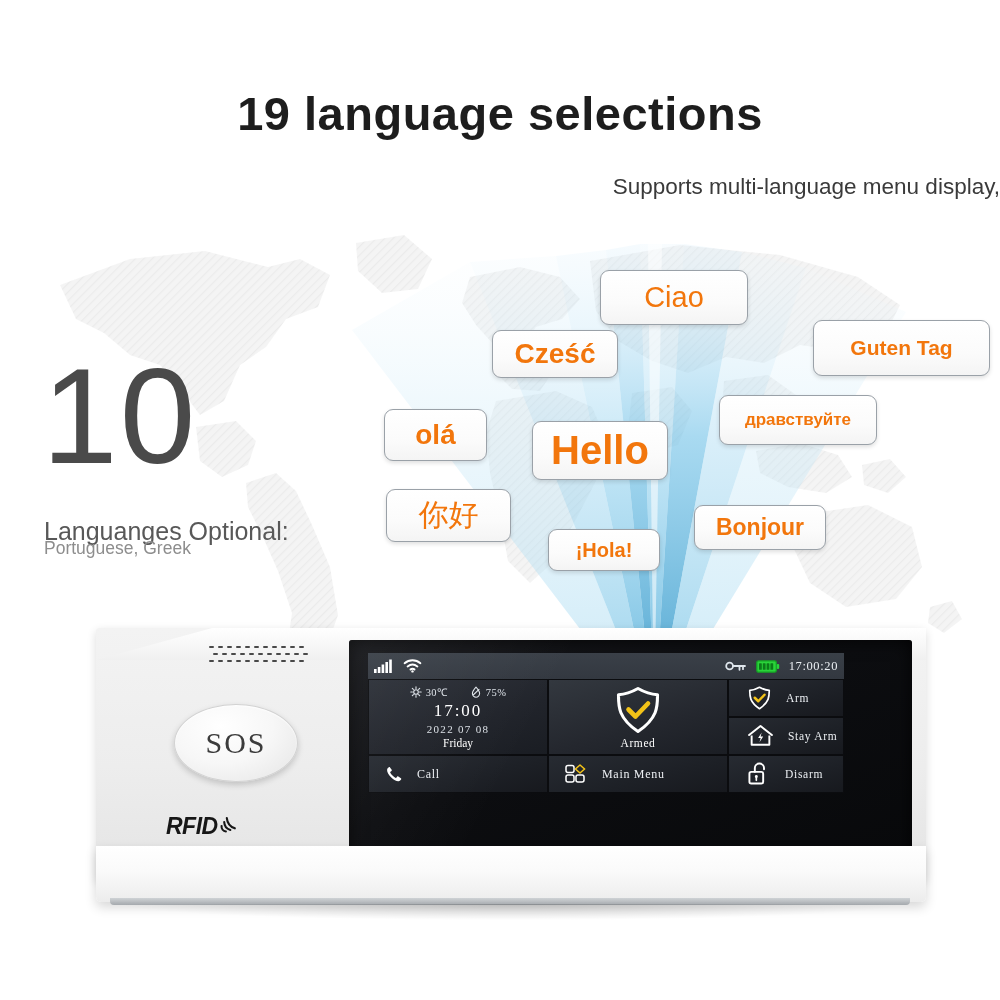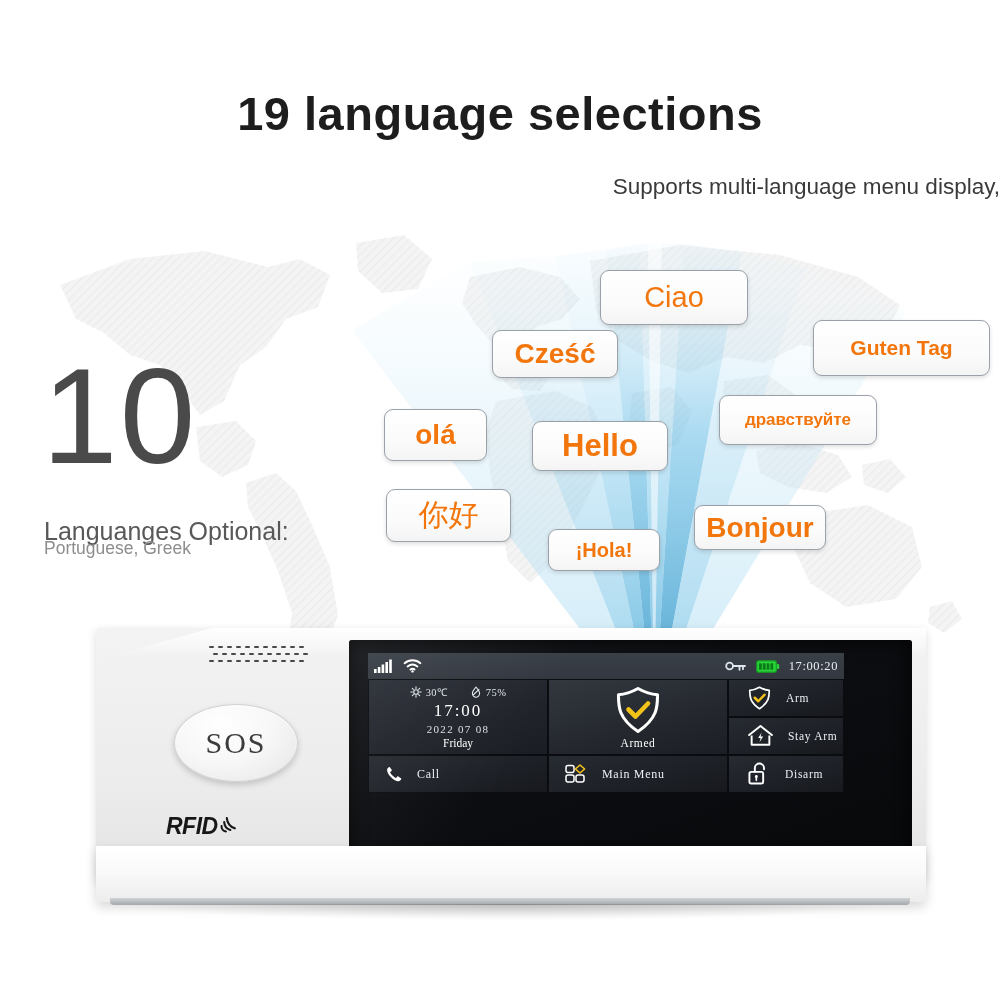--- a/index.html
+++ b/index.html
@@ -278,27 +278,27 @@
       </div>
       <div class="bubble" style="left: 492px; top: 330px; width: 126px; height: 48px; font-size: 28px; font-weight: 700; color: rgb(242, 118, 12);">
         <span>Cześć</span>
       </div>
       <div class="bubble" style="left: 719px; top: 395px; width: 158px; height: 50px; font-size: 17px; font-weight: 700; color: rgb(242, 118, 12);">
         <span>дравствуйте</span>
       </div>
       <div class="bubble" style="left: 384px; top: 385px; width: 103px; height: 52px; font-size: 28px; font-weight: 700; color: rgb(242, 118, 12); margin-top: 24px;">
         <span>olá</span>
       </div>
-      <div class="bubble" style="left: 532px; top: 421px; width: 136px; height: 50px; font-size: 31px; font-weight: 700; color: rgb(242, 118, 12);">
+      <div class="bubble" style="left: 532px; top: 421px; width: 136px; height: 59px; font-size: 40px; font-weight: 700; color: rgb(242, 118, 12);">
         <span>Hello</span>
       </div>
       <div class="bubble" style="left: 386px; top: 489px; width: 125px; height: 53px; font-size: 30px; font-weight: 400; color: rgb(242, 118, 12);">
         <span>你好</span>
       </div>
-      <div class="bubble" style="left: 694px; top: 505px; width: 132px; height: 45px; font-size: 28px; font-weight: 700; color: rgb(242, 118, 12);">
+      <div class="bubble" style="left: 694px; top: 505px; width: 132px; height: 45px; font-size: 23px; font-weight: 700; color: rgb(242, 118, 12);">
         <span>Bonjour</span>
       </div>
       <div class="bubble" style="left: 548px; top: 529px; width: 112px; height: 42px; font-size: 20px; font-weight: 700; color: rgb(242, 118, 12);">
         <span>¡Hola!</span>
       </div>
     </div>
 
   <div id="device">
     <div id="dev-body">
       <div id="dev-top-facet"></div>

